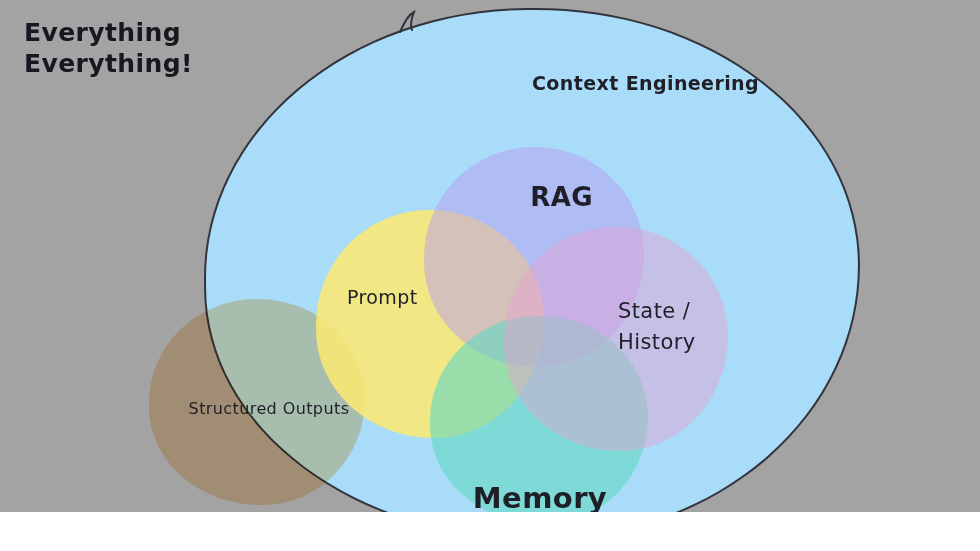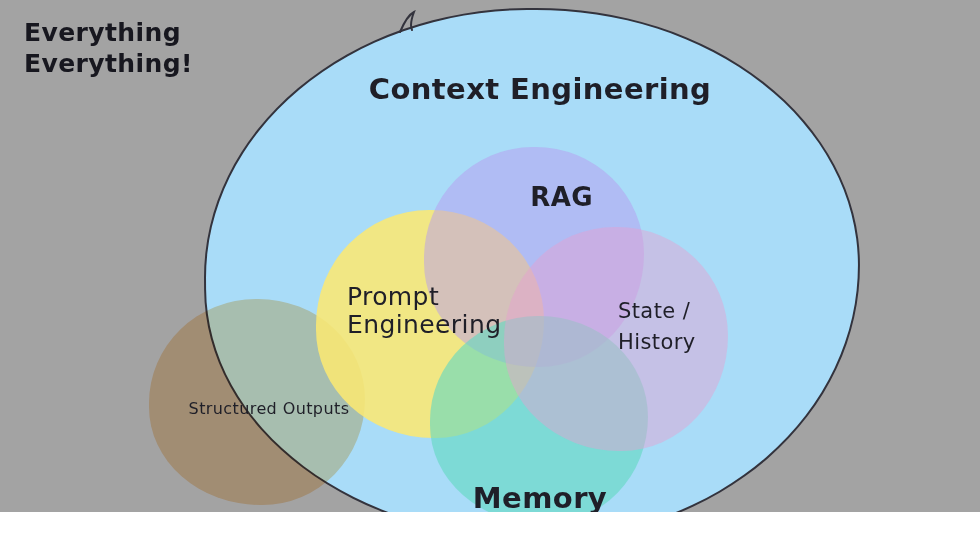--- a/index.html
+++ b/index.html
@@ -83,39 +83,39 @@
   }
   
   .label {
     position: absolute;
     z-index: 10;
     color: #1f1f28;
     letter-spacing: 0.4px;
     white-space: nowrap;
   }
   .label-context {
-    left: 330px;
+    left: 339px;
     top: 72px;
     width: 420px;
-    text-align: center;
-    font-size: 29px;
+    text-align: right;
+    font-size: 19px;
     font-weight: 600;
   }
   .label-rag {
     left: 478px;
     top: 182px;
     width: 115px;
     text-align: right;
     font-size: 26px;
     font-weight: 600;
   }
   .label-prompt {
     left: 347px;
     top: 283px;
-    font-size: 25px;
+    font-size: 19px;
     line-height: 28px;
     font-weight: 400;
   }
   .label-state {
     left: 618px;
     top: 296px;
     font-size: 21px;
     line-height: 31px;
     font-weight: 400;
   }
@@ -165,21 +165,20 @@
   <div class="circle circle-rag"></div>
   <div class="circle circle-memory"></div>
   <div class="circle circle-state"></div>
 
   <div class="label label-context">Context Engineering</div>
 
   <div class="label label-rag">RAG</div>
 
   <div class="label label-prompt">
     <div>Prompt</div>
-    <div>Engineering</div>
   </div>
 
   <div class="label label-state">
     <div>State /</div>
     <div>History</div>
   </div>
 
   <div class="label label-memory">Memory</div>
 
   <div class="label label-structured">Structured Outputs</div>

